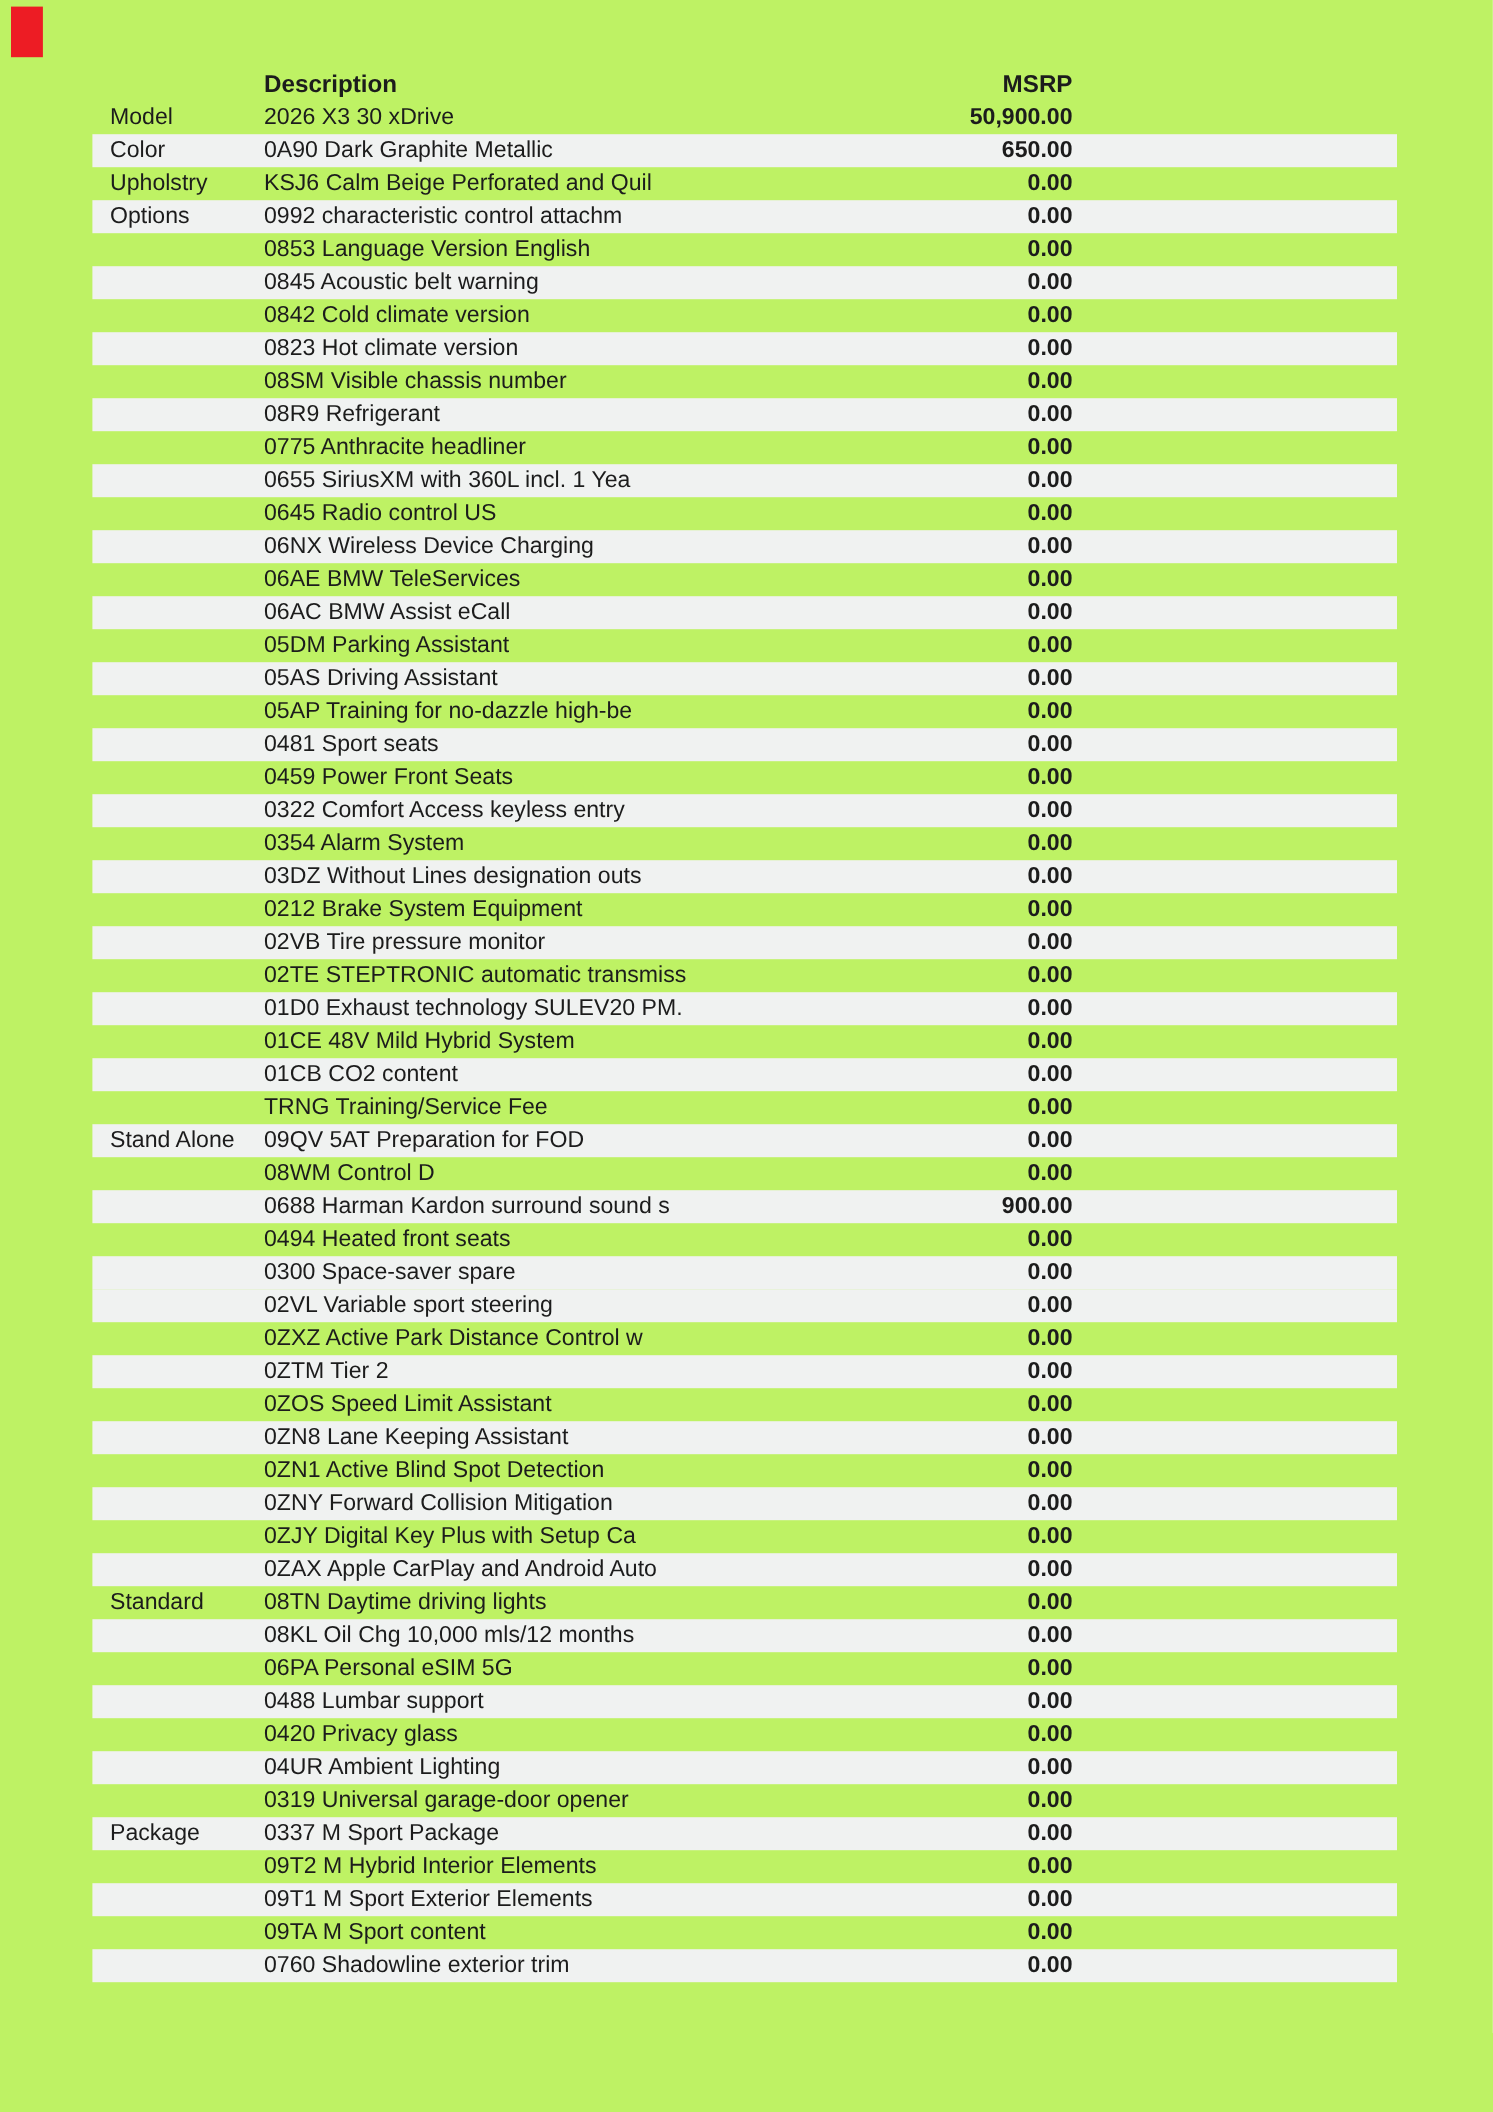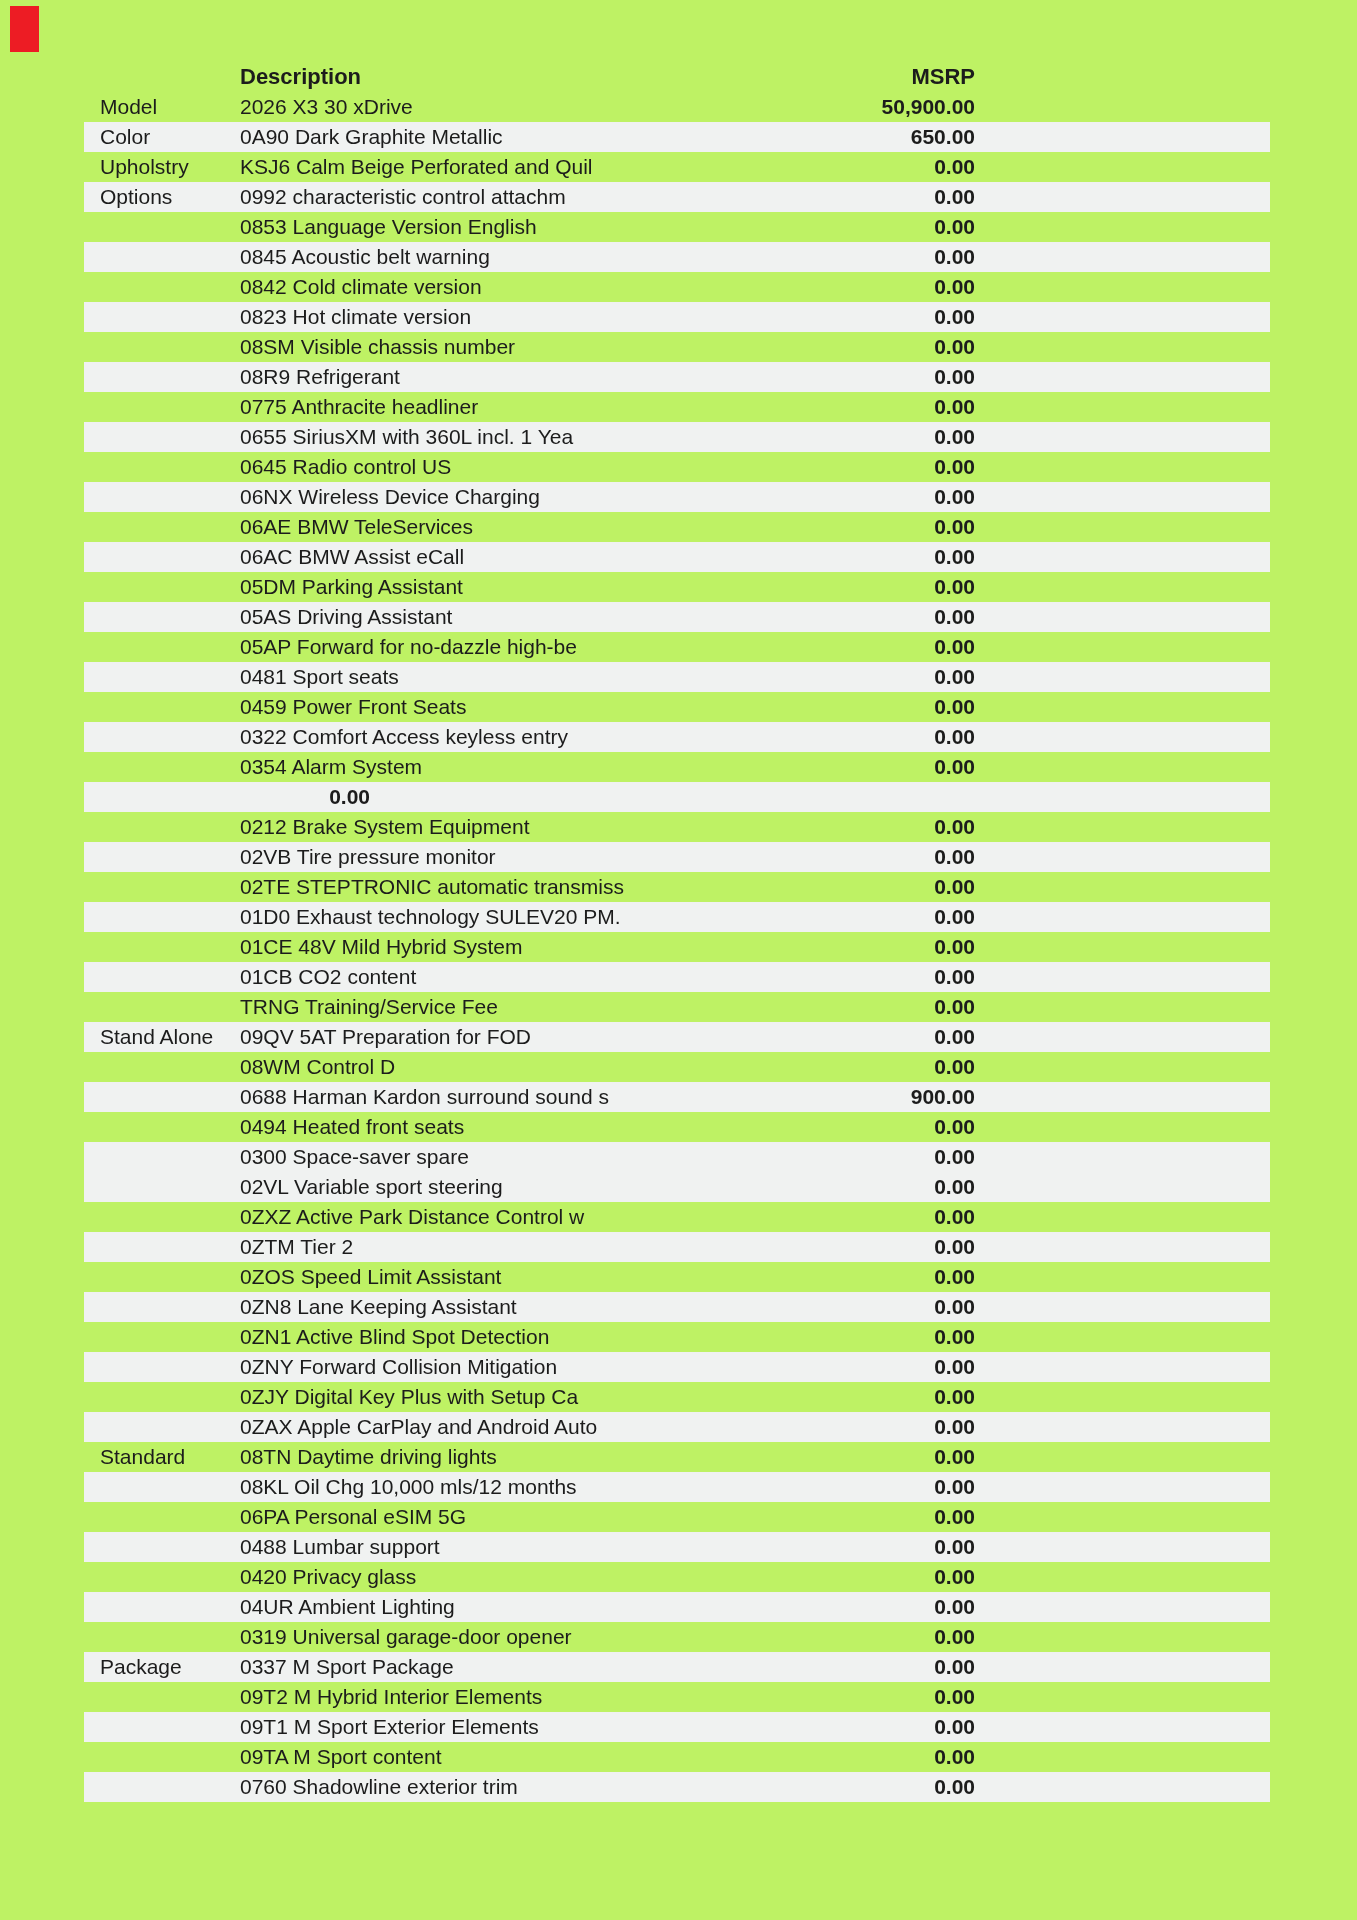--- a/index.html
+++ b/index.html
@@ -137,21 +137,21 @@
     <div class="col-tail"></div>
   </div>
         <div class="row shaded">
     <div class="col-cat"></div>
     <div class="col-desc">05AS Driving Assistant</div>
     <div class="col-msrp">0.00</div>
     <div class="col-tail"></div>
   </div>
         <div class="row">
     <div class="col-cat"></div>
-    <div class="col-desc">05AP Forward for no-dazzle high-be</div>
+    <div class="col-desc">05AP Training for no-dazzle high-be</div>
     <div class="col-msrp">0.00</div>
     <div class="col-tail"></div>
   </div>
         <div class="row shaded">
     <div class="col-cat"></div>
     <div class="col-desc">0481 Sport seats</div>
     <div class="col-msrp">0.00</div>
     <div class="col-tail"></div>
   </div>
         <div class="row">
@@ -167,20 +167,21 @@
     <div class="col-tail"></div>
   </div>
         <div class="row">
     <div class="col-cat"></div>
     <div class="col-desc">0354 Alarm System</div>
     <div class="col-msrp">0.00</div>
     <div class="col-tail"></div>
   </div>
         <div class="row shaded">
     <div class="col-cat"></div>
+    <div class="col-desc">03DZ Without Lines designation outs</div>
     <div class="col-msrp">0.00</div>
     <div class="col-tail"></div>
   </div>
         <div class="row">
     <div class="col-cat"></div>
     <div class="col-desc">0212 Brake System Equipment</div>
     <div class="col-msrp">0.00</div>
     <div class="col-tail"></div>
   </div>
         <div class="row shaded">

